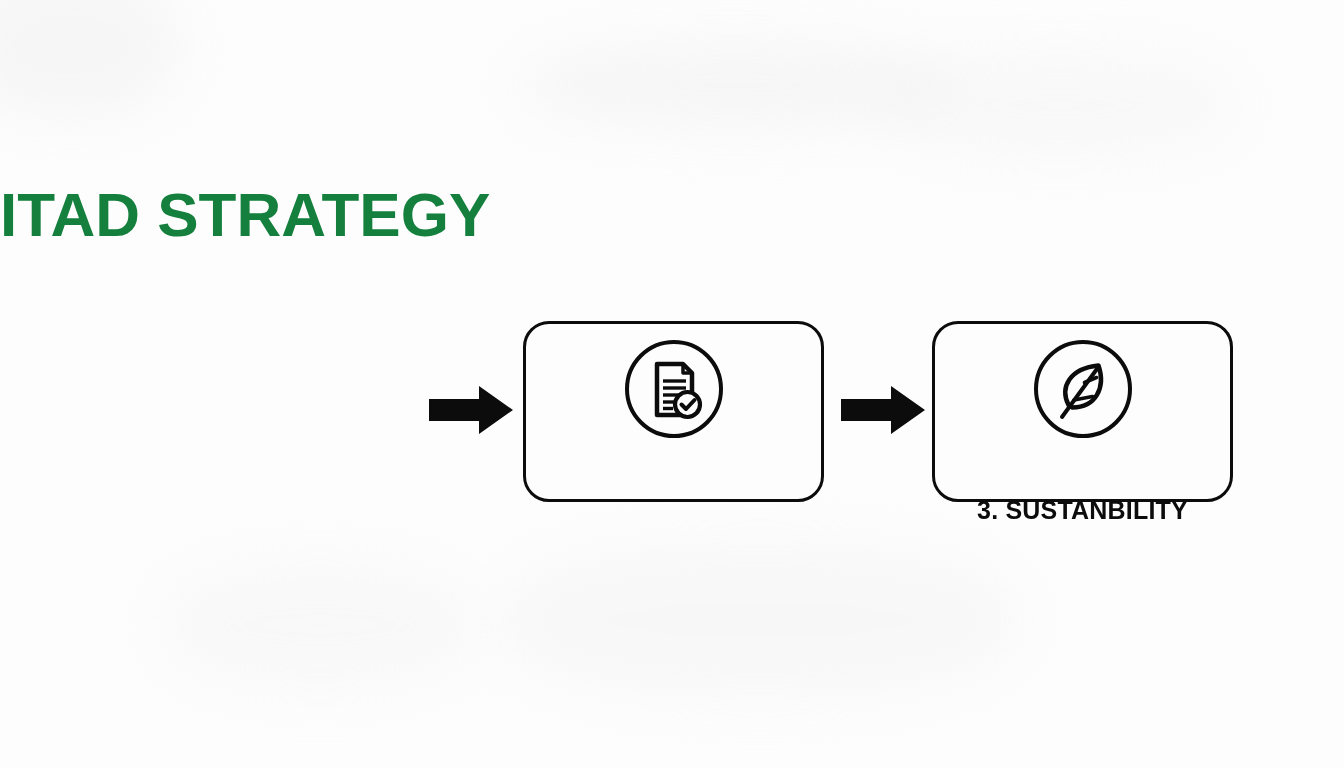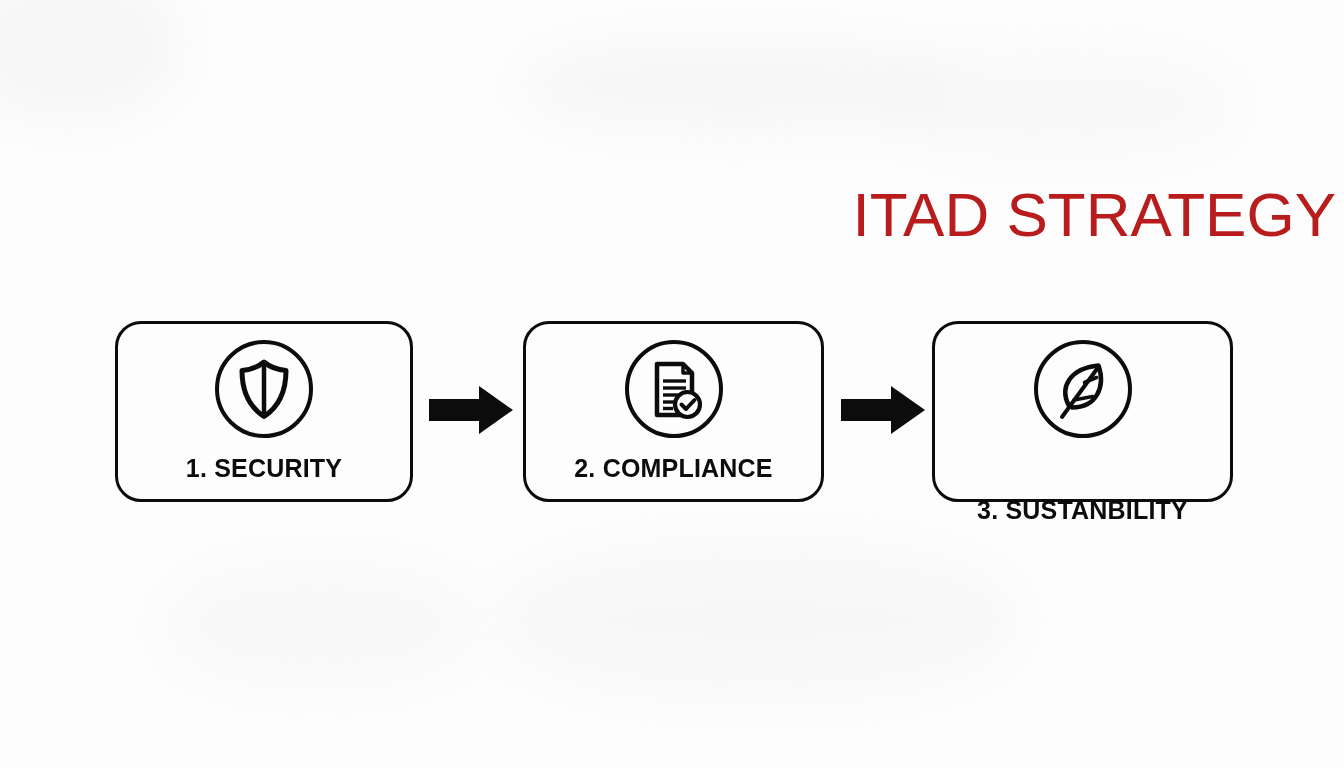--- a/index.html
+++ b/index.html
@@ -23,25 +23,25 @@
   .b1 { left: -40px;  top: -30px;  width: 220px; height: 150px; }
   .b2 { left: 520px;  top: 40px;   width: 430px; height: 90px;  }
   .b3 { left: 880px;  top: 50px;   width: 360px; height: 110px; opacity:.3; }
   .b4 { left: 160px;  top: 560px;  width: 320px; height: 130px; opacity:.3; }
   .b5 { left: 500px;  top: 540px;  width: 520px; height: 160px; opacity:.35; }
 
   .title {
     position: absolute;
     left: 0; right: 8px; top: 184px;
     margin: 0;
-    text-align: right;
+    text-align: left;
     font-size: 62px;
-    font-weight: 400;
+    font-weight: 700;
     letter-spacing: 0px;
-    color: #b91c1c;
+    color: #15803d;
     line-height: 1;
   }
 
   .step {
     position: absolute;
     top: 321px;
     height: 181px;
     border: 3.5px solid #0c0c0c;
     border-radius: 26px;
     background: #fdfdfd;
@@ -85,30 +85,20 @@
 <div class="canvas">
 
   <div class="blob b1"></div>
   <div class="blob b2"></div>
   <div class="blob b3"></div>
   <div class="blob b4"></div>
   <div class="blob b5"></div>
 
   <h1 class="title">ITAD STRATEGY</h1>
 
-  <div class="step step-1">
-    <span class="icon-wrap">
-      <svg viewBox="0 0 102 102" fill="none" stroke="#0c0c0c">
-        <circle cx="51" cy="51" r="47" stroke-width="4"></circle>
-        <path d="M51 24 C57.5 29.5 66.5 32 73 32.5 C73 52 67 68 51 78.5 C35 68 29 52 29 32.5 C35.5 32 44.5 29.5 51 24 Z" stroke-width="5" stroke-linejoin="round"></path>
-        <path d="M51 25 L51 78" stroke-width="4.5"></path>
-      </svg>
-    </span>
-    <span class="step-label">1. SECURITY</span>
-  </div>
 
   <span class="arrow arrow-1">
     <svg viewBox="0 0 84 48">
       <polygon points="0,13 50,13 50,0 84,24 50,48 50,35 0,35" fill="#0c0c0c"></polygon>
     </svg>
   </span>
 
   <div class="step step-2">
     <span class="icon-wrap">
       <svg viewBox="0 0 102 102" fill="none" stroke="#0c0c0c">
@@ -117,21 +107,20 @@
         <path d="M60 26 V35 H69" stroke-width="3.5" stroke-linejoin="round"></path>
         <path d="M40 43 H63" stroke-width="3.4"></path>
         <path d="M40 50 H63" stroke-width="3.4"></path>
         <path d="M40 57 H63" stroke-width="3.4"></path>
         <path d="M40 64 H55" stroke-width="3.4"></path>
         <path d="M40 70.5 H50" stroke-width="3.4"></path>
         <circle cx="64.5" cy="66.5" r="12.5" fill="#fdfdfd" stroke-width="4.2"></circle>
         <path d="M58.5 66.5 L63 71 L71.5 62" stroke-width="4" stroke-linecap="round" stroke-linejoin="round"></path>
       </svg>
     </span>
-    <span class="step-label">2. COMPLIANCE</span>
   </div>
 
   <span class="arrow arrow-2">
     <svg viewBox="0 0 84 48">
       <polygon points="0,13 50,13 50,0 84,24 50,48 50,35 0,35" fill="#0c0c0c"></polygon>
     </svg>
   </span>
 
   <div class="step step-3">
     <span class="icon-wrap">

